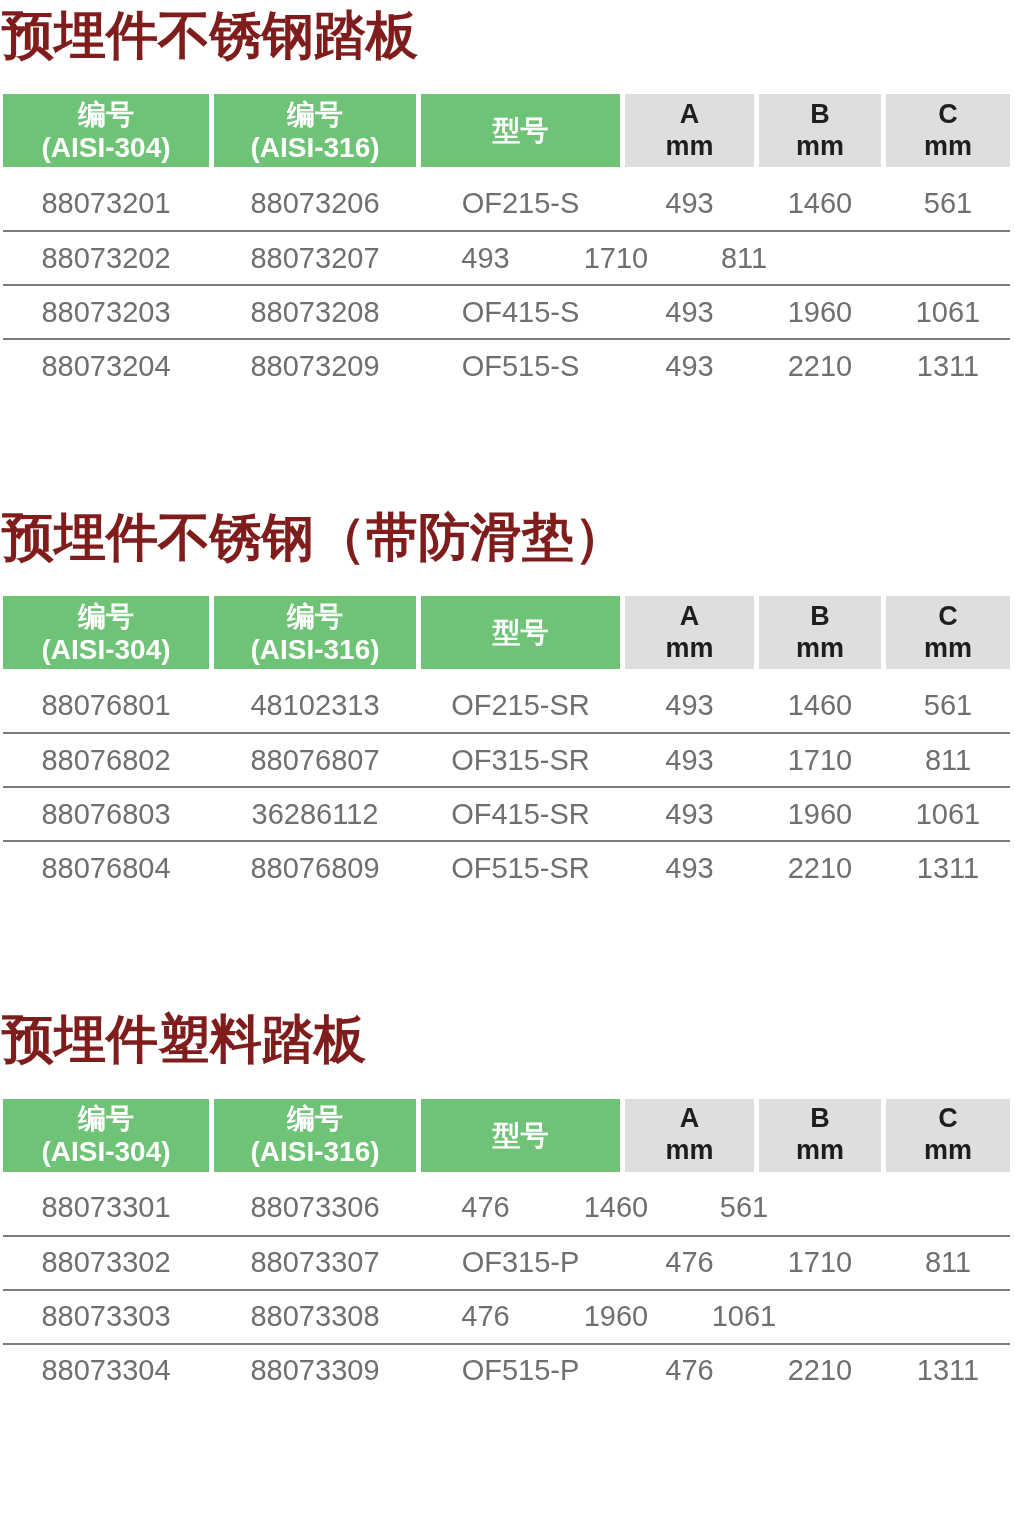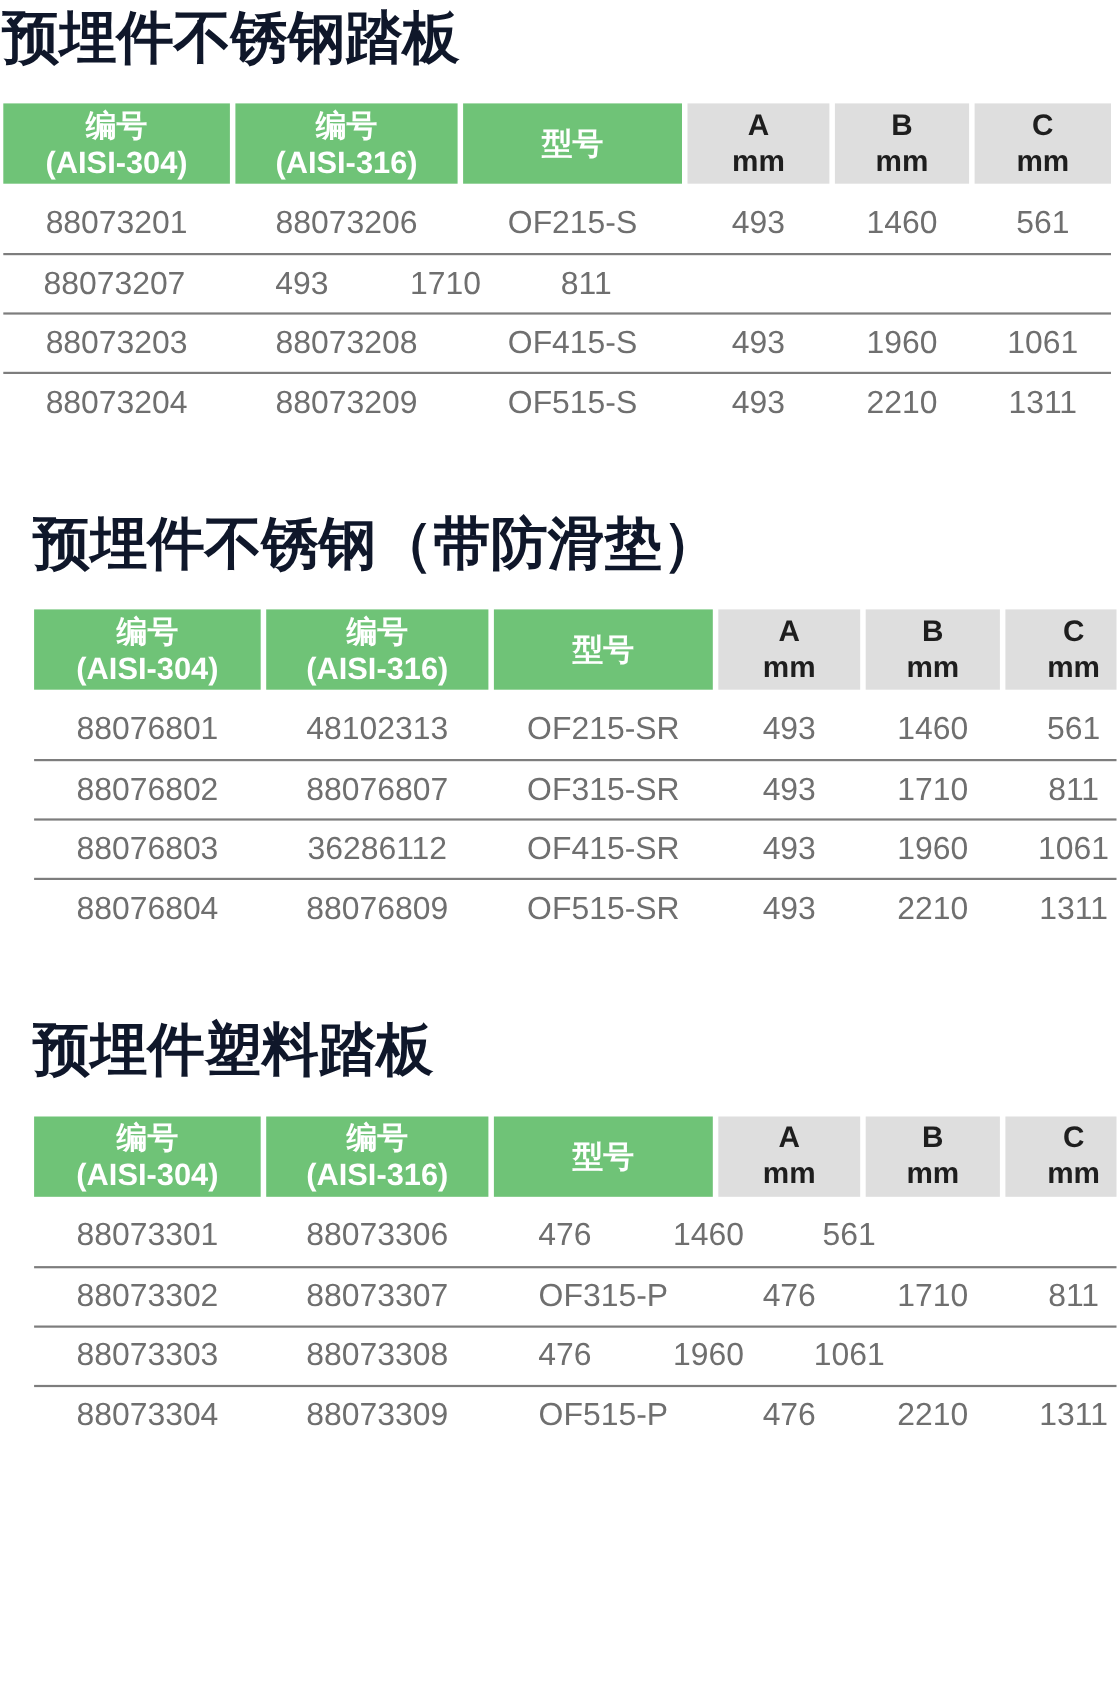--- a/index.html
+++ b/index.html
@@ -6,24 +6,24 @@
   html, body { background: #ffffff; }
   body {
     width: 1015px;
     height: 1531px;
     font-family: "Liberation Sans", sans-serif;
     overflow: hidden;
   }
   .page { padding-top: 6px; }
 
   .section { margin: 0; }
-  .section + .section { margin-top: 74px; padding-left: 28px; }
+  .section + .section { margin-top: 116px; }
 
   .section-title {
-    color: #0f172a;
+    color: #7f1d1d;
     font-size: 52px;
     font-weight: 700;
     line-height: 1.12;
     margin: 0 0 30px 2px;
     letter-spacing: 0px;
   }
 
   .table { margin-left: 3px; width: 1007px; }
 
   .thead {
@@ -101,20 +101,21 @@
       <div class="tbody">
         <div class="row">
           <div class="td c1">88073201</div>
           <div class="td c2">88073206</div>
           <div class="td c3">OF215-S</div>
           <div class="td c4">493</div>
           <div class="td c5">1460</div>
           <div class="td c6">561</div>
         </div>
         <div class="row">
+          <div class="td c1">88073202</div>
           <div class="td c2">88073207</div>
           <div class="td c4">493</div>
           <div class="td c5">1710</div>
           <div class="td c6">811</div>
         </div>
         <div class="row">
           <div class="td c1">88073203</div>
           <div class="td c2">88073208</div>
           <div class="td c3">OF415-S</div>
           <div class="td c4">493</div>

